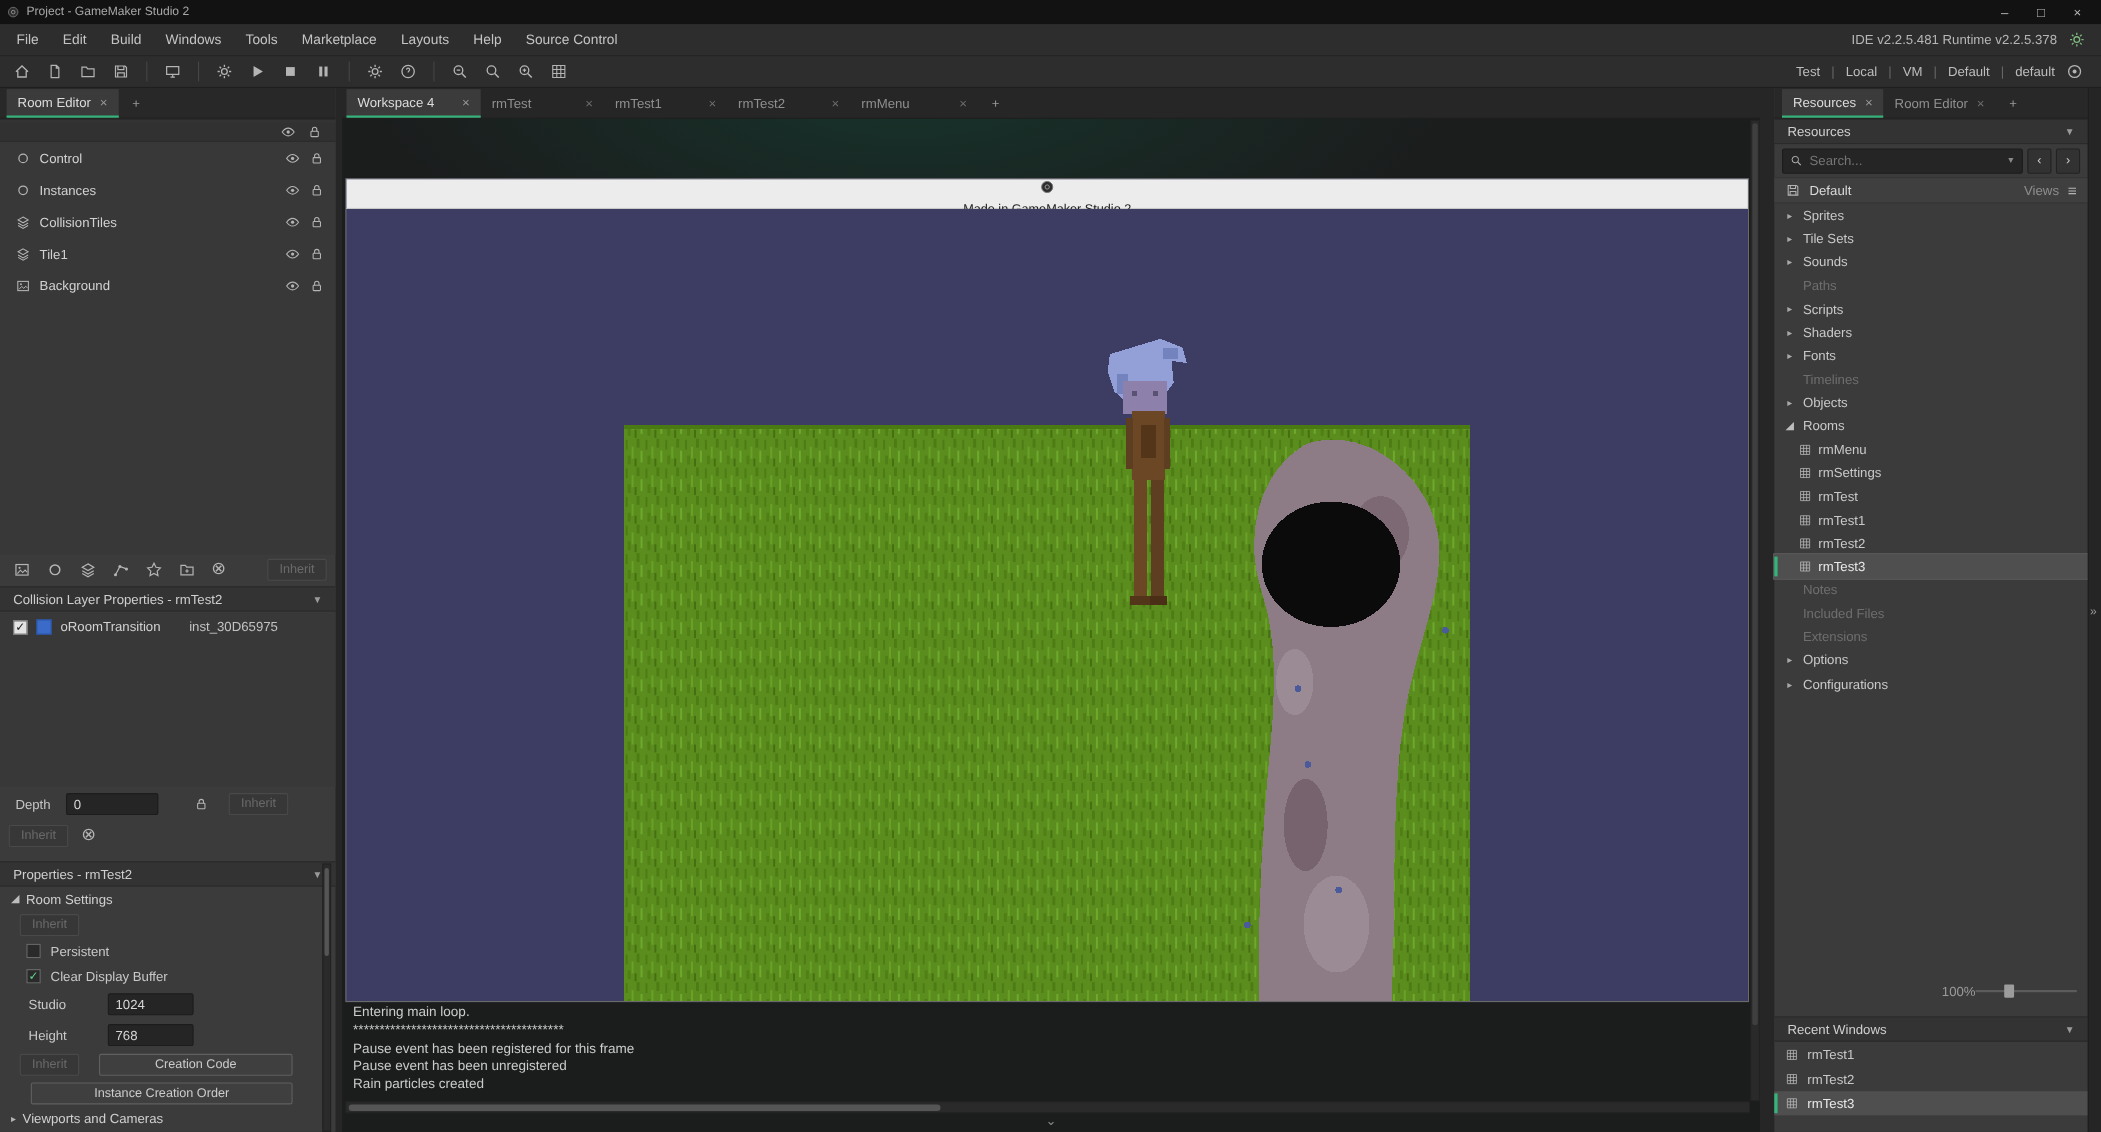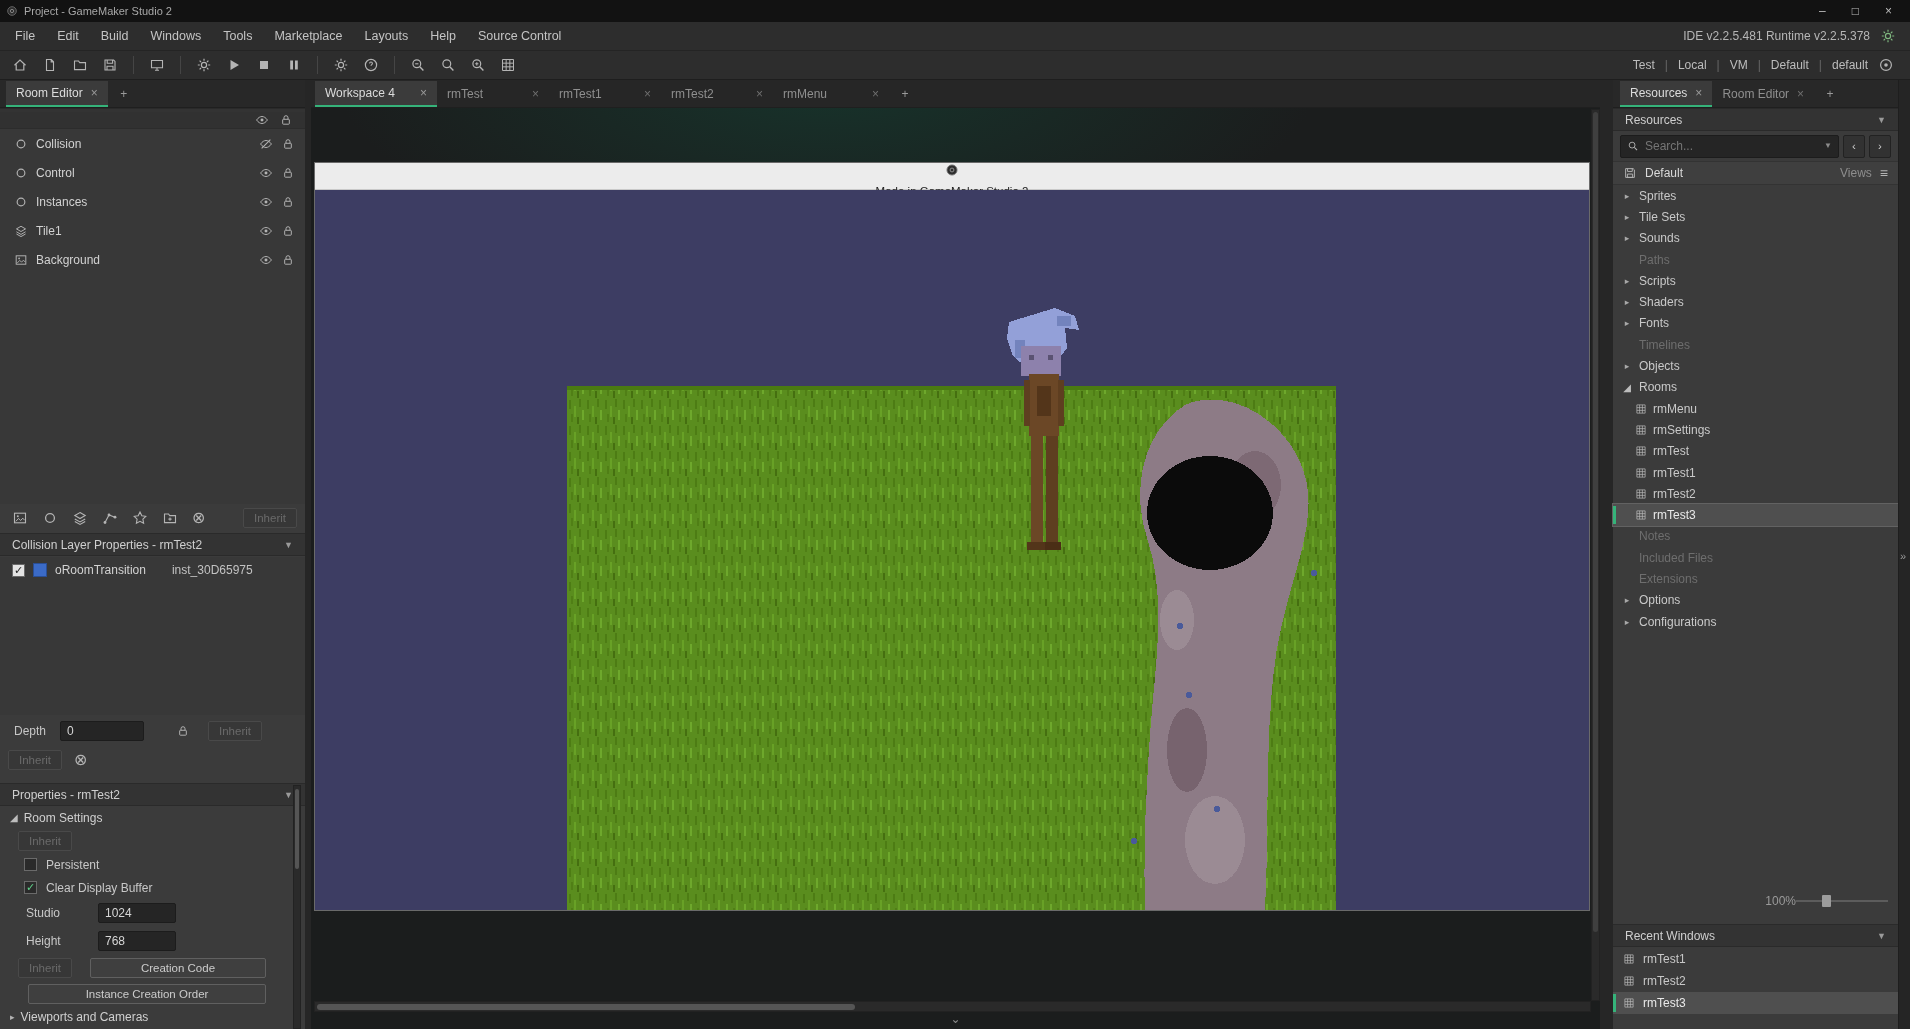--- a/index.html
+++ b/index.html
@@ -380,57 +380,57 @@
       </span>
   </div>
 
   <div class="llist" style="top:49px;height:375px;">
     <div class="lrow">
       <span class="ic sm">
           <svg>
             <use href="#s-circle"></use>
           </svg>
         </span>
-      <span class="nm">Collision</span>
-      <span class="ic sm">
-          <svg>
-            <use href="#s-eyeoff"></use>
+      <span class="nm">Control</span>
+      <span class="ic sm">
+          <svg>
+            <use href="#s-eye"></use>
           </svg>
         </span>
       <span class="ic sm">
           <svg>
             <use href="#s-lock"></use>
           </svg>
         </span>
     </div>
     <div class="lrow">
       <span class="ic sm">
           <svg>
             <use href="#s-circle"></use>
           </svg>
         </span>
-      <span class="nm">Control</span>
+      <span class="nm">Instances</span>
       <span class="ic sm">
           <svg>
             <use href="#s-eye"></use>
           </svg>
         </span>
       <span class="ic sm">
           <svg>
             <use href="#s-lock"></use>
           </svg>
         </span>
     </div>
     <div class="lrow">
       <span class="ic sm">
           <svg>
-            <use href="#s-circle"></use>
-          </svg>
-        </span>
-      <span class="nm">Instances</span>
+            <use href="#s-tiles"></use>
+          </svg>
+        </span>
+      <span class="nm">CollisionTiles</span>
       <span class="ic sm">
           <svg>
             <use href="#s-eye"></use>
           </svg>
         </span>
       <span class="ic sm">
           <svg>
             <use href="#s-lock"></use>
           </svg>
         </span>
@@ -670,20 +670,27 @@
         <rect x="709" y="190" width="6" height="46" fill="#5e3e20"></rect>
         <rect x="743" y="190" width="6" height="46" fill="#5e3e20"></rect>
         <rect x="716" y="246" width="12" height="112" fill="#6b4726"></rect>
         <rect x="731" y="246" width="12" height="112" fill="#5e3e20"></rect>
         <rect x="712" y="352" width="18" height="8" fill="#53351a"></rect>
         <rect x="730" y="352" width="16" height="8" fill="#4a2e16"></rect>
       </g>
     </svg>
   </div>
 
+  <div id="output">
+    <div>Entering main loop.</div>
+    <div>****************************************</div>
+    <div>Pause event has been registered for this frame</div>
+    <div>Pause event has been unregistered</div>
+    <div>Rain particles created</div>
+  </div>
 
   <div id="hscroll" class="scroll-track abs">
     <div class="scroll-thumb" style="left:2px;top:2px;width:538px;height:6px;"></div>
   </div>
   <div id="bottomchev"><span>⌄</span></div>
 
   <div id="vscroll" class="scroll-track abs">
     <div class="scroll-thumb" style="left:1px;top:2px;width:5px;height:820px;background:#3f3f3f;"></div>
   </div>
 </div>

